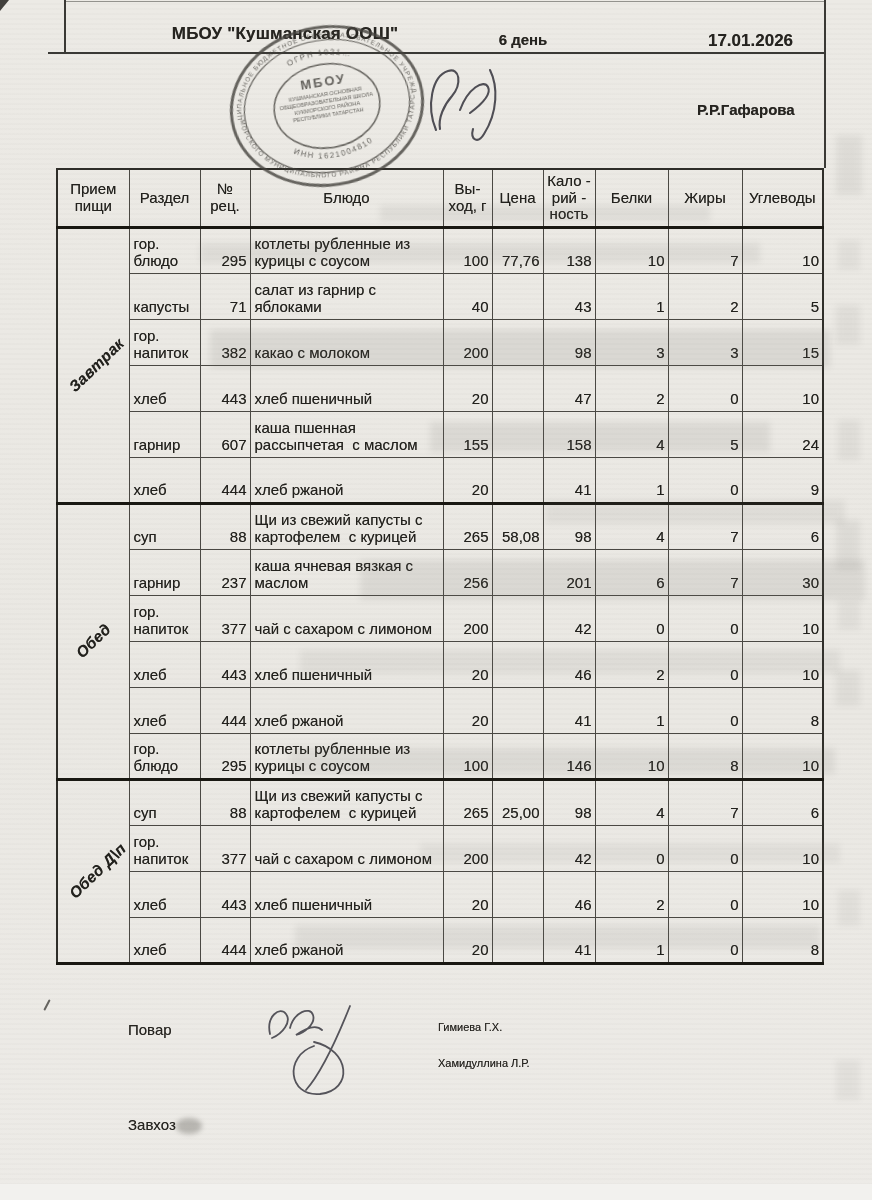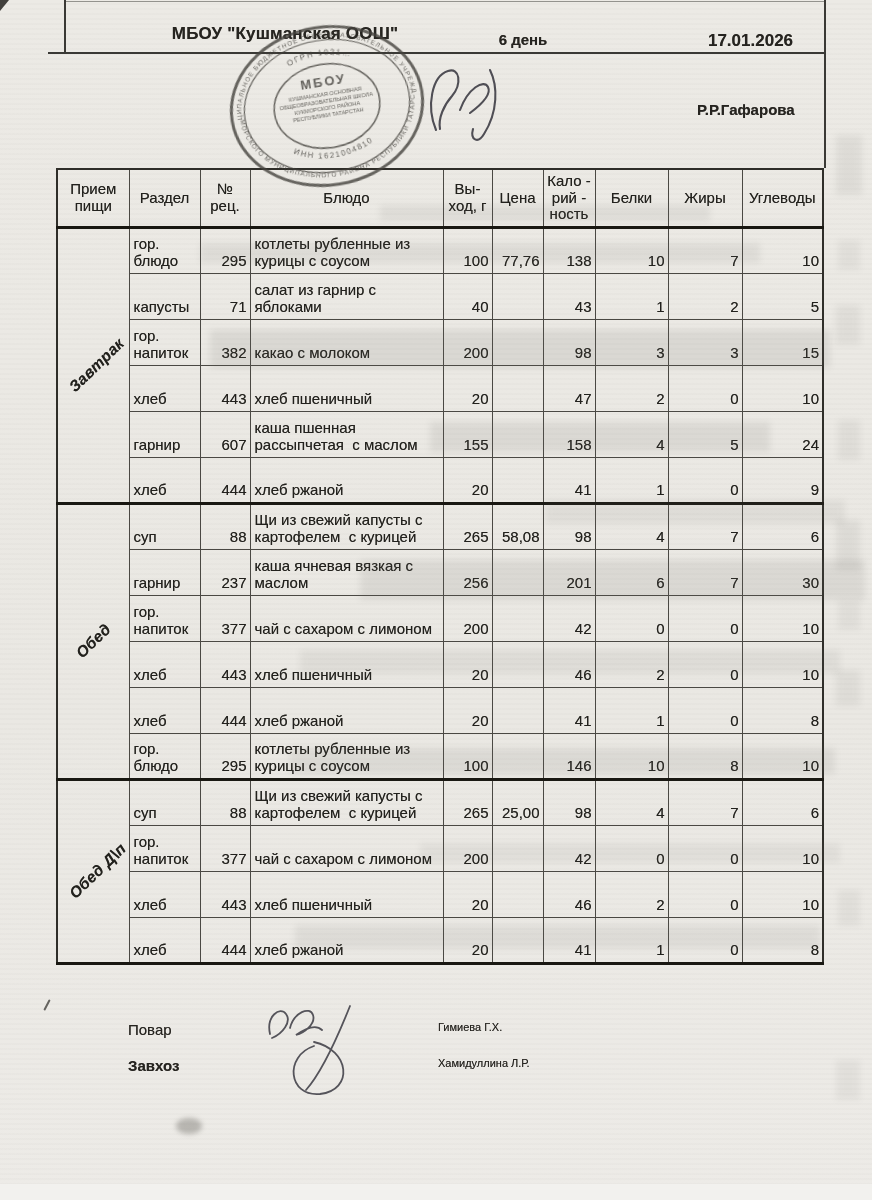--- a/index.html
+++ b/index.html
@@ -326,21 +326,21 @@
             <td class="c-num">41</td>
             <td class="c-num">1</td>
             <td class="c-num">0</td>
             <td class="c-num">8</td>
           </tr>
         </tbody>
       </table>
   </div>
 
   <div class="foot-label txt" style="top:1021px;text-align:center;">Повар</div>
-  <div class="foot-label txt" style="top:1057px;font-weight:bold;">Завхоз</div>
+  <div class="foot-label txt" style="top:1116px;">Завхоз</div>
   <div class="foot-name txt" style="top:1021px;">Гимиева Г.Х.</div>
   <div class="foot-name txt" style="top:1057px;">Хамидуллина Л.Р.</div>
 
   <svg class="sig-footer" viewBox="0 0 140 105">
     <g fill="none" stroke="#45444c" stroke-width="1.8" stroke-linecap="round">
       <path d="M14,36 C10,18 24,8 30,16 C36,24 26,36 16,40"></path>
       <path d="M34,30 C38,14 54,8 57,17 C60,26 48,35 40,37 C50,30 60,26 66,32"></path>
       <path d="M94,8 C82,38 66,74 50,92"></path>
       <path d="M58,44 C94,52 98,92 64,96 C32,99 28,58 58,48"></path>
     </g>

